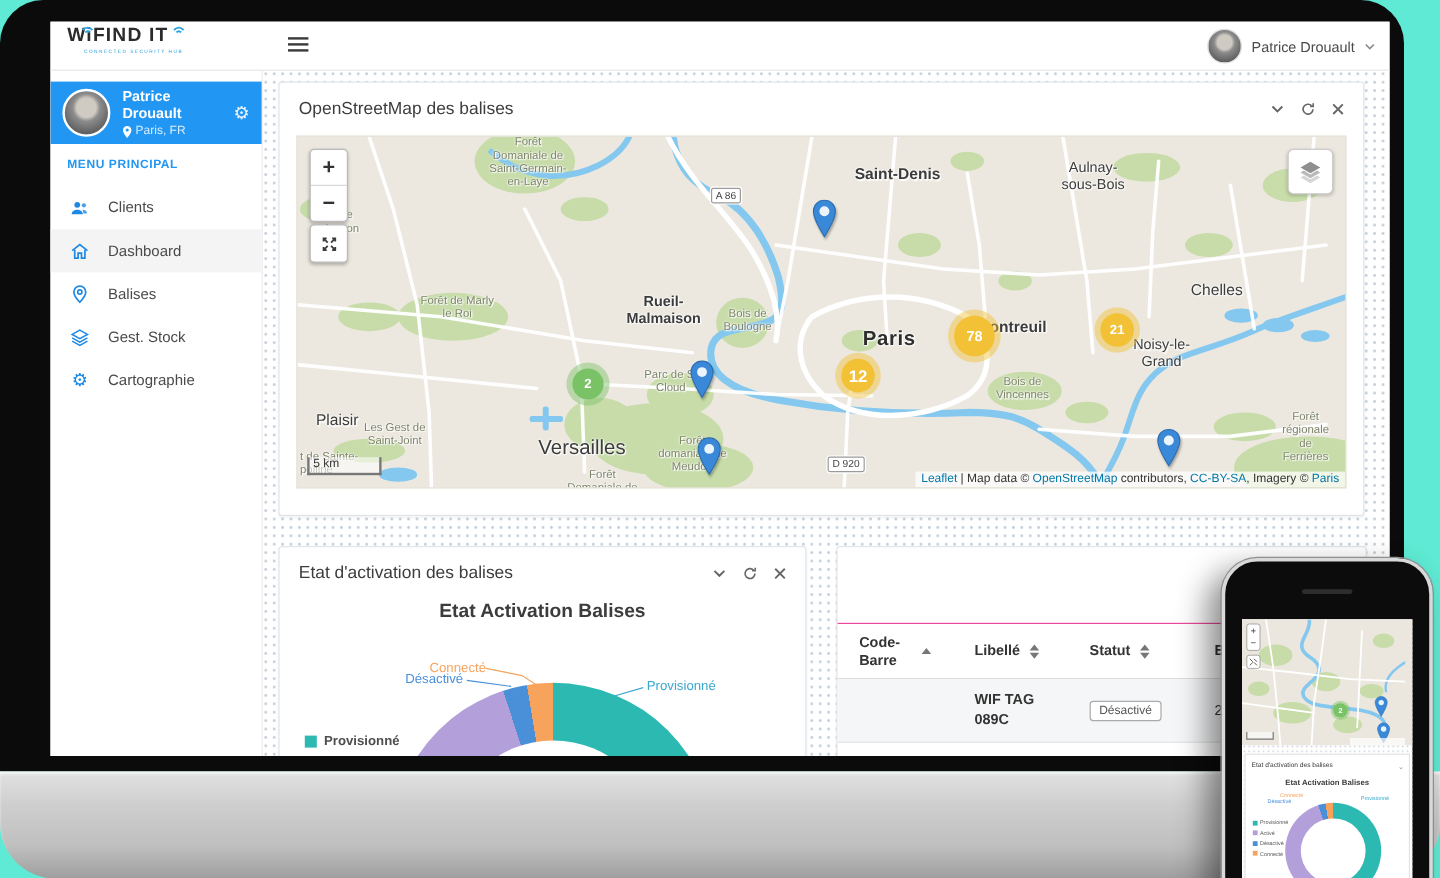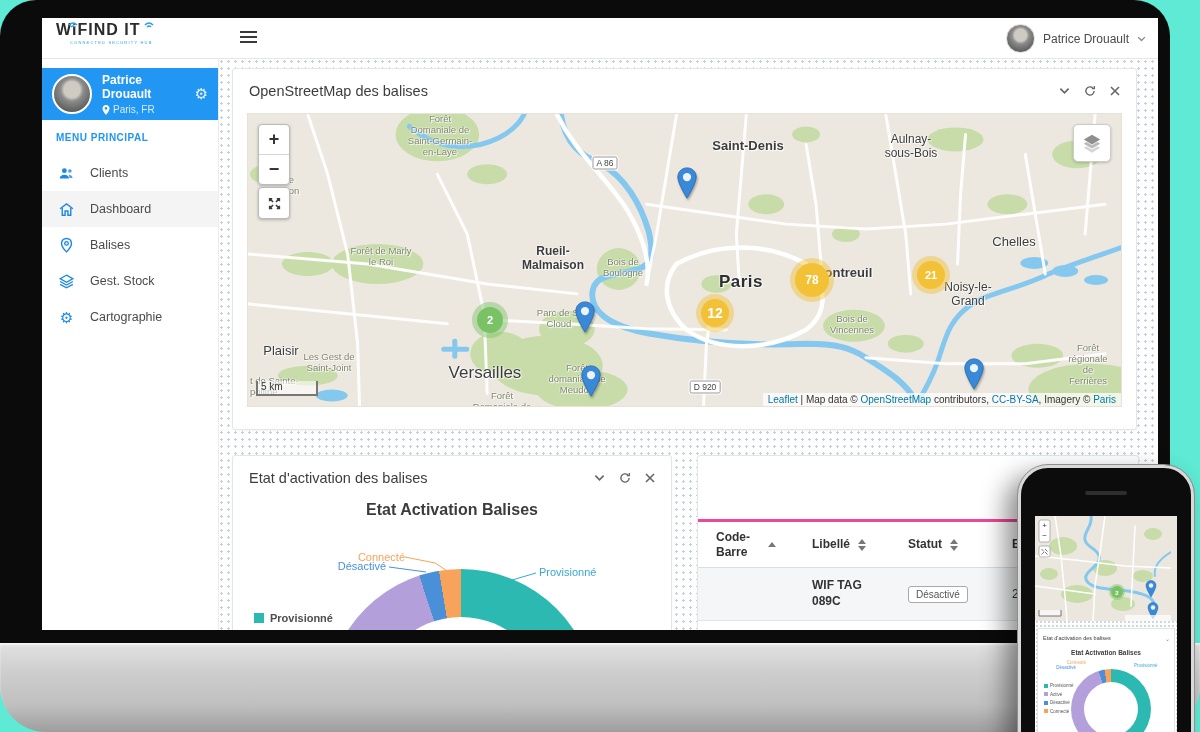--- a/index.html
+++ b/index.html
@@ -88,21 +88,21 @@
   .chart-title{position:absolute;left:0;right:0;top:45px;text-align:center;font-size:16px;font-weight:bold;color:#3c3c3c;}
   .donut{position:absolute;left:93px;top:113px;width:270px;height:270px;border-radius:50%;}
   .donut::after{content:"";position:absolute;inset:48px;border-radius:50%;background:#fff;}
   .callout{position:absolute;font-size:11px;}
   .legend{position:absolute;left:21px;top:156px;}
   .legend-row{display:flex;align-items:center;gap:6px;margin-bottom:5px;}
   .swatch{width:10px;height:10px;display:inline-block;}
   .legend-row span.lg{font-size:11px;color:#4e4e4e;font-weight:bold;}
 
   
-  .table{position:absolute;left:0;right:0;top:63px;border-top:3px solid #ec4899;font-size:12px;color:#333;}
+  .table{position:absolute;left:0;right:0;top:63px;border-top:1px solid #ec4899;font-size:12px;color:#333;}
   .t-head,.t-row{display:grid;grid-template-columns:96px 96px 104px 80px;padding-left:18px;align-items:center;}
   .t-head{height:45px;border-bottom:1px solid #ddd;font-weight:bold;}
   .t-row{height:52px;background:#f5f6f7;border-bottom:1px solid #e5e5e5;}
   .t-cell{display:flex;align-items:center;gap:8px;}
   .th-label{line-height:1.25;}
   .th-label.narrow{width:44px;}
   .sorts{display:flex;flex-direction:column;gap:2px;cursor:pointer;}
   .car-up{width:0;height:0;border-left:4px solid transparent;border-right:4px solid transparent;border-bottom:5px solid #777;}
   .car-dn{width:0;height:0;border-left:4px solid transparent;border-right:4px solid transparent;border-top:5px solid #777;}
   .cell-strong{font-weight:bold;width:62px;line-height:1.3;}

